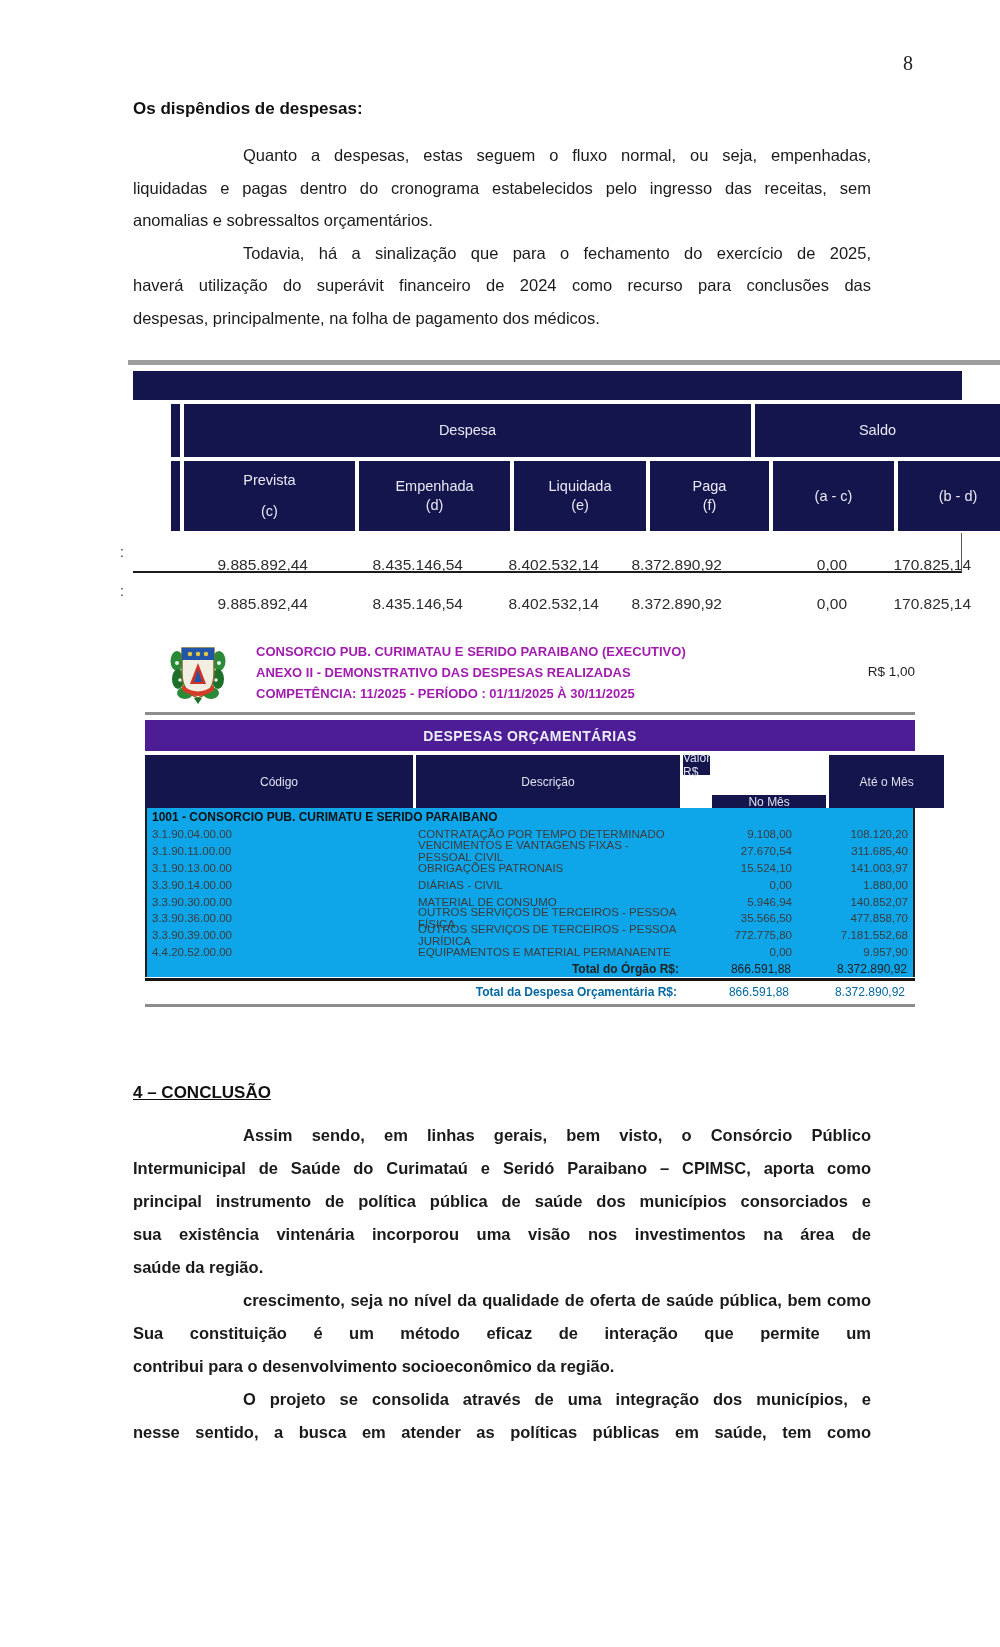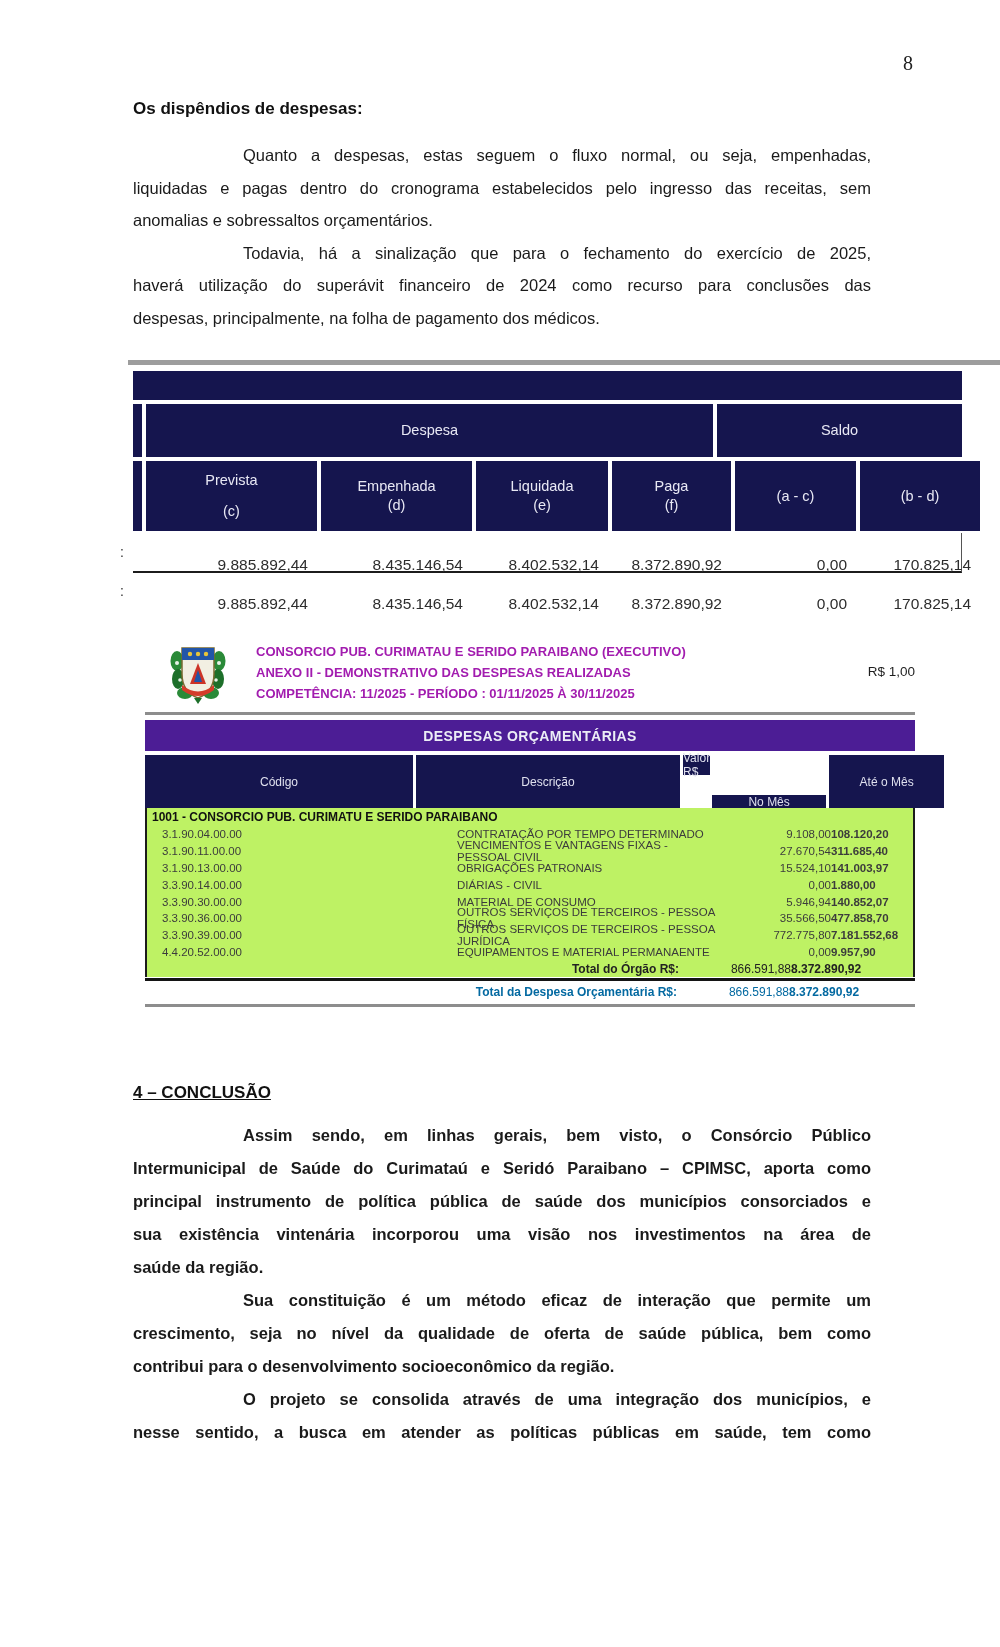--- a/index.html
+++ b/index.html
@@ -20,21 +20,21 @@
   .pline { text-align:justify; text-align-last:justify; white-space:nowrap; }
   .textblock .pline { white-space:normal; }
   .para > .pline:first-child { text-indent:110px; }
   .para > .pline:last-child { text-align-last:left; }
   .para.cont > .pline:last-child { text-align-last:justify; }
 
   
   .t1-graybar { position:absolute; left:128px; top:360px; width:872px; height:5px; background:#9d9d9d; }
   .table1 { position:absolute; left:133px; top:371px; width:829px; }
   .t1-topband { height:29px; background:#15154e; margin-bottom:4px; }
-  .t1-row { display:flex; gap:4px; }
+  .t1-row { display:flex; gap:4px;margin-left:38px; }
   .t1-grouprow { height:53px; margin-bottom:4px; }
   .t1-subrow { height:70px; margin-bottom:2px; }
   .t1-sliver { width:9px; background:#15154e; flex:none; }
   .t1-hcell {
     background:#15154e; color:#e8e8f4; display:flex; flex-direction:column;
     align-items:center; justify-content:center; font-size:14.5px; line-height:19px; flex:none;
   }
   .w-despesa { width:567px; } .w-saldo { width:245px; }
   .c1 { width:171px;gap:12px; } .c2 { width:151px; } .c3 { width:132px; }
   .c4 { width:119px; } .c5 { width:121px; } .c6 { width:120px; }
@@ -60,28 +60,28 @@
   .t2-head { position:absolute; left:145px; top:755px; width:770px; height:53px; display:flex; gap:3px; }
   .t2-hcell { background:#15154e; color:#dfe0ee; display:flex; align-items:center; justify-content:center;
     font-size:12px; flex:none; }
   .t2-codigo { width:268px; } .t2-desc { width:264px; }
   .t2-valor-block { width:232px; display:flex; gap:2px; }
   .t2-valor-top { height:20px; background:#15154e; color:#dfe0ee; display:flex;
     align-items:center; justify-content:center; font-size:12px; }
   .t2-valor-bottom { flex:1; display:flex; gap:3px; }
   .t2-nomes { width:114px;margin-top:40px; } .t2-atemes { width:115px; }
   .t2-body { position:absolute; left:145px; top:808px; width:770px; box-sizing:border-box;
-    border-left:2px solid #1c1c1c; border-right:2px solid #1c1c1c; background:#bef264; }
+    border-left:2px solid #1c1c1c; border-right:2px solid #1c1c1c; background:#0ea5e9; }
   .t2-group { height:18px; display:flex; align-items:center; font-size:12px; font-weight:bold;
     color:#111; padding-left:5px; }
   .t2-row { height:16.8px; display:flex; align-items:center; font-size:11.5px; color:#3c3c3c; }
-  .t2-code { width:310px; padding-left:15px; box-sizing:border-box; flex:none; }
+  .t2-code { width:271px; padding-left:5px; box-sizing:border-box; flex:none; }
   .t2-dcell { width:262px; flex:none; }
   .t2-month { width:112px; text-align:right; flex:none; }
-  .t2-ytd { width:118px; flex:none; padding-right:2px; box-sizing:border-box;font-weight:bold; }
+  .t2-ytd { width:118px; text-align:right; flex:none; padding-right:2px; box-sizing:border-box; }
   .t2-total { height:17px; display:flex; align-items:center; font-size:12px; color:#222; }
   .t2-total-label { width:532px; text-align:right; font-weight:bold; flex:none; }
   .t2-blackline { position:absolute; left:145px; top:978px; width:770px; height:3px; background:#141414; }
   .t2-total2 { position:absolute; left:145px; top:982px; width:770px; height:19px; display:flex;
     align-items:center; font-size:12px; color:#0369a1; }
   .t2-graybar-bottom { position:absolute; left:145px; top:1004px; width:770px; height:3px; background:#8d8d8d; }
 
   .concl-heading { position:absolute; top:1083px; left:133px; font-size:17px; font-weight:bold;
     text-decoration:underline; color:#111; }
 </style>
@@ -286,23 +286,23 @@
 
   <div class="pline">Intermunicipal de Saúde do Curimataú e Seridó Paraibano – CPIMSC, aporta como</div>
 
   <div class="pline">principal instrumento de política pública de saúde dos municípios consorciados e</div>
 
   <div class="pline">sua existência vintenária incorporou uma visão nos investimentos na área de</div>
 
   <div class="pline">saúde da região.</div>
 </div>
     <div class="para">
+  <div class="pline">crescimento, seja no nível da qualidade de oferta de saúde pública, bem como</div>
+
   <div class="pline">Sua constituição é um método eficaz de interação que permite um</div>
-
-  <div class="pline">crescimento, seja no nível da qualidade de oferta de saúde pública, bem como</div>
 
   <div class="pline">contribui para o desenvolvimento socioeconômico da região.</div>
 </div>
     <div class="para cont">
   <div class="pline">O projeto se consolida através de uma integração dos municípios, e</div>
 
   <div class="pline">nesse sentido, a busca em atender as políticas públicas em saúde, tem como</div>
 </div>
   </div>
 

